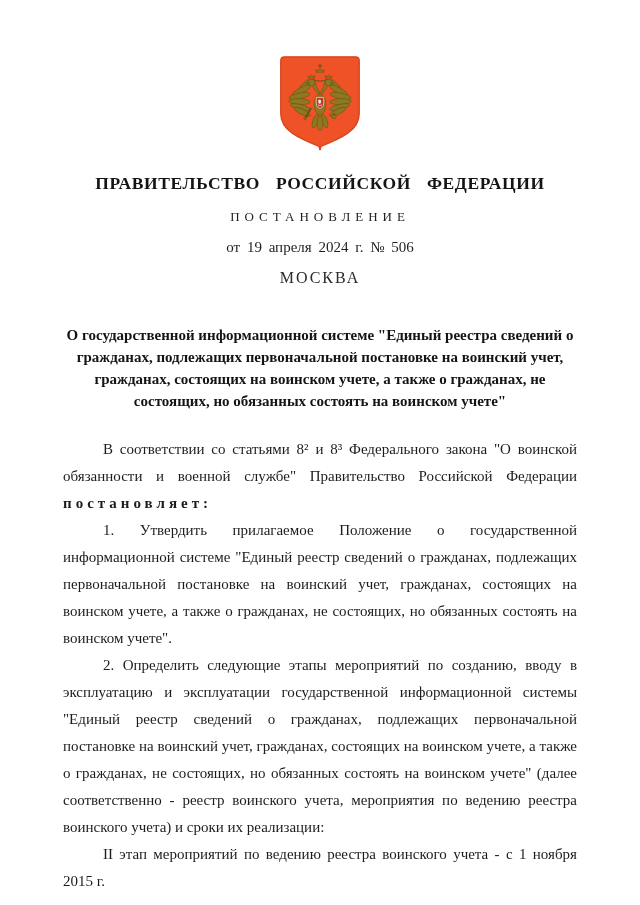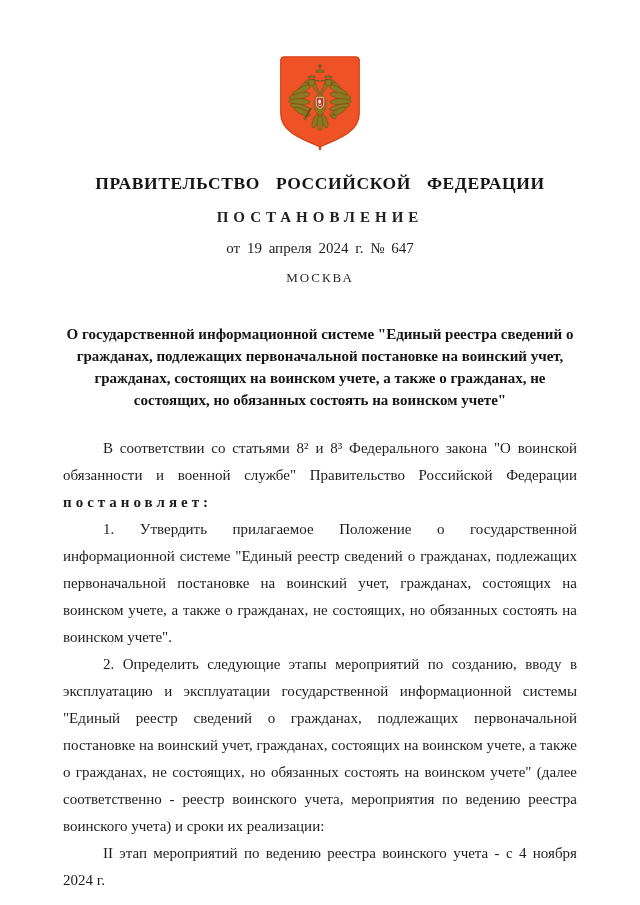--- a/index.html
+++ b/index.html
@@ -30,34 +30,33 @@
   .org-name {
     margin-top: 16px;
     font-size: 17.5px;
     font-weight: bold;
     letter-spacing: 0.6px;
     word-spacing: 11px;
     color: #141414;
   }
   .doc-type {
     margin-top: 15px;
-    font-size: 15px;
+    font-size: 13px;
     letter-spacing: 5px;
     color: #1f1f1f;
-    font-weight: bold;
   }
   .date-line {
     margin-top: 14px;
     font-size: 15px;
     word-spacing: 3px;
     color: #1f1f1f;
   }
   .city {
     margin-top: 13px;
-    font-size: 13px;
+    font-size: 16px;
     letter-spacing: 2px;
     color: #2a2a2a;
   }
   .doc-title {
     margin: 37px auto 0 auto;
     max-width: 508px;
     text-align: center;
     font-size: 15px;
     font-weight: bold;
     line-height: 22px;
@@ -137,26 +136,26 @@
         </g>
 
         <path d="M41,45.5 h8 v7 q0,3.2 -4,5 q-4,-1.8 -4,-5 Z" fill="#c0392b" stroke="#f5e9d8" stroke-width="0.7"></path>
         <ellipse cx="44.6" cy="50" rx="1.5" ry="2.3" fill="#f2ece2" stroke="none"></ellipse>
         <path d="M43,53.5 q2,1.5 4,0" fill="none" stroke="#f2ece2" stroke-width="0.8"></path>
       </svg>
     </span>
 
     <div class="org-name">ПРАВИТЕЛЬСТВО РОССИЙСКОЙ ФЕДЕРАЦИИ</div>
     <div class="doc-type">ПОСТАНОВЛЕНИЕ</div>
-    <div class="date-line">от 19 апреля 2024 г. № 647</div>
+    <div class="date-line">от 19 апреля 2024 г. № 506</div>
     <div class="city">МОСКВА</div>
   </div>
 
   <div class="doc-title">О государственной информационной системе "Единый реестра сведений о гражданах, подлежащих первоначальной постановке на воинский учет, гражданах, состоящих на воинском учете, а также о гражданах, не состоящих, но обязанных состоять на воинском учете"</div>
 
   <div class="body-block">
     <p><span>В соответствии со статьями 8² и 8³ Федерального закона "О воинской обязанности и военной службе" Правительство Российской Федерации </span><span class="resolves">постановляет:</span></p>
     <p>1. Утвердить прилагаемое Положение о государственной информационной системе "Единый реестр сведений о гражданах, подлежащих первоначальной постановке на воинский учет, гражданах, состоящих на воинском учете, а также о гражданах, не состоящих, но обязанных состоять на воинском учете".</p>
     <p>2. Определить следующие этапы мероприятий по созданию, вводу в эксплуатацию и эксплуатации государственной информационной системы "Единый реестр сведений о гражданах, подлежащих первоначальной постановке на воинский учет, гражданах, состоящих на воинском учете, а также о гражданах, не состоящих, но обязанных состоять на воинском учете" (далее соответственно - реестр воинского учета, мероприятия по ведению реестра воинского учета) и сроки их реализации:</p>
-    <p>II этап мероприятий по ведению реестра воинского учета - с 4 ноября 2024 г.</p>
+    <p>II этап мероприятий по ведению реестра воинского учета - с 1 ноября 2015 г.</p>
   </div>
 
 </div>
 
 </body></html>

